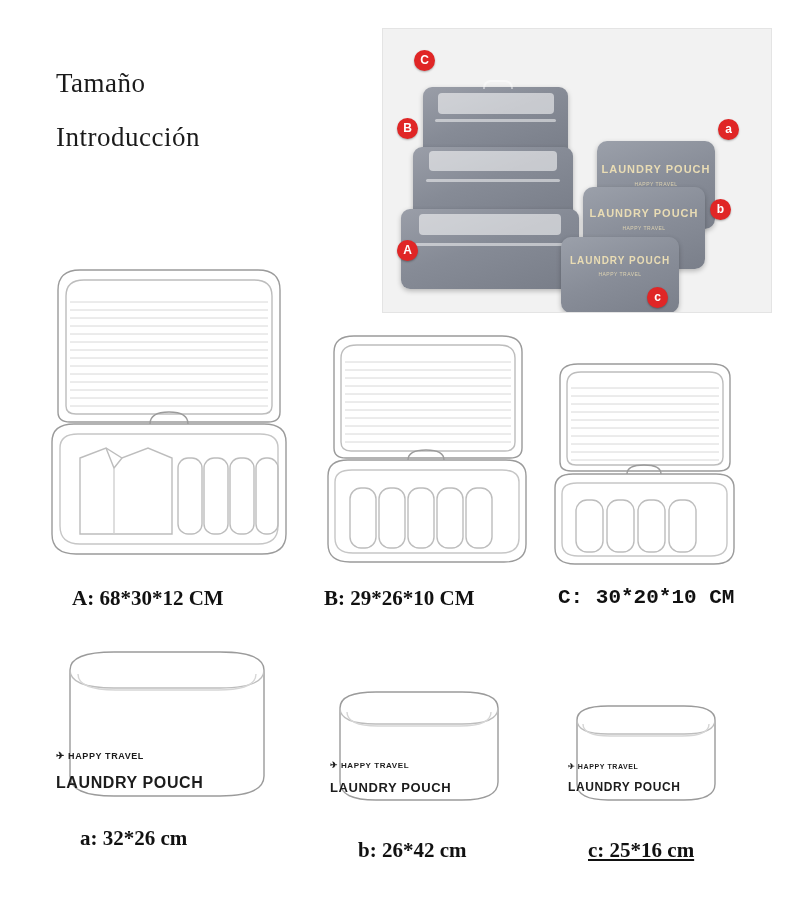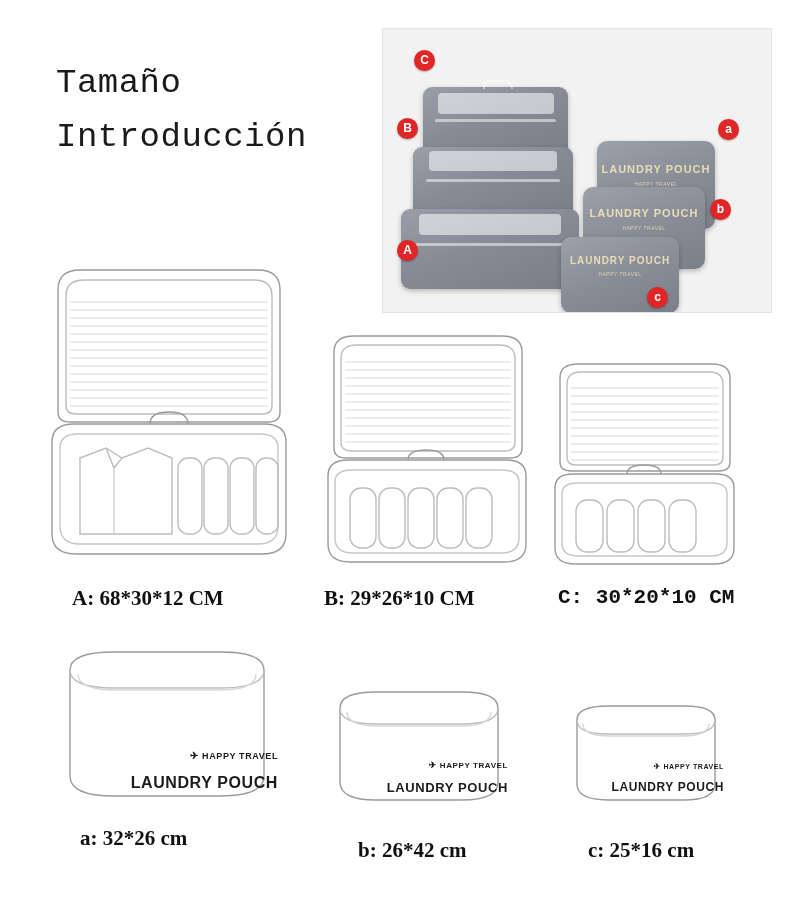--- a/index.html
+++ b/index.html
@@ -16,22 +16,22 @@
   }
 
   
   .title-block {
     position: absolute;
     left: 56px;
     top: 56px;
     width: 300px;
   }
   .title-line {
-    font-family: Liberation Mono, monospace;
-    font-size: 34px;
+    font-family: Liberation Serif, serif;
+    font-size: 27px;
     color: #1a1a1a;
     line-height: 54px;
     letter-spacing: 0.5px;
   }
 
   
   .photo-panel {
     position: absolute;
     left: 382px;
     top: 28px;
@@ -146,26 +146,26 @@
   #capB { left: 324px; top: 586px; }
   #capC { left: 558px; top: 586px; font-family: Liberation Mono, monospace; }
 
   
   #pchA { left: 56px; top: 644px; }
   #pchB { left: 330px; top: 686px; }
   #pchC { left: 568px; top: 700px; }
 
   #capPa { left: 80px; top: 826px; }
   #capPb { left: 358px; top: 838px; }
-  #capPc { left: 588px; top: 838px; }
+  #capPc { left: 588px; top: 838px; text-decoration: underline; }
 
   .pouch-label {
     position: absolute;
     left: 0; right: 0;
-    text-align: right;
+    text-align: left;
     font-family: "Liberation Sans", sans-serif;
     color: #1c1c1c;
   }
   .pl-brand { font-size: 9px; font-weight: bold; letter-spacing: 0.6px; }
   .pl-main  { font-weight: bold; letter-spacing: 0.6px; }
 </style>
 </head>
 <body>
 
 <div class="title-block">

